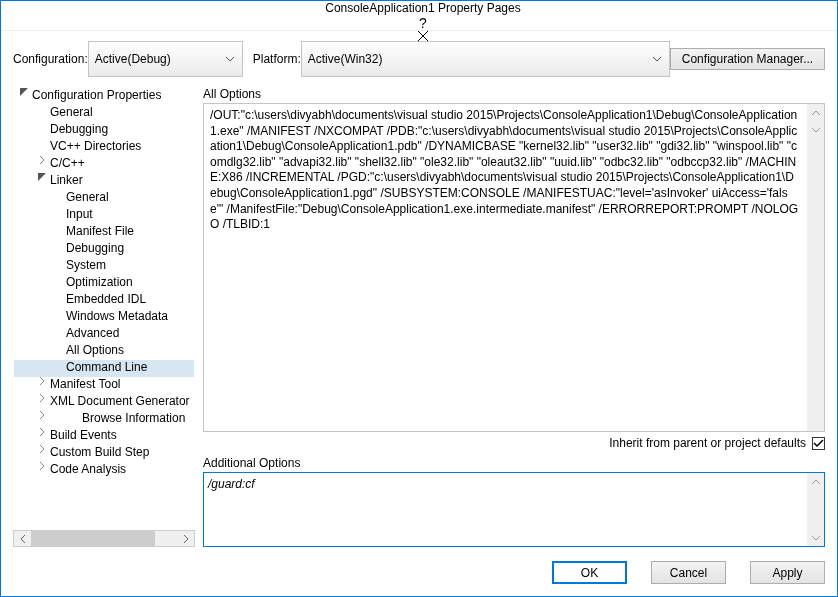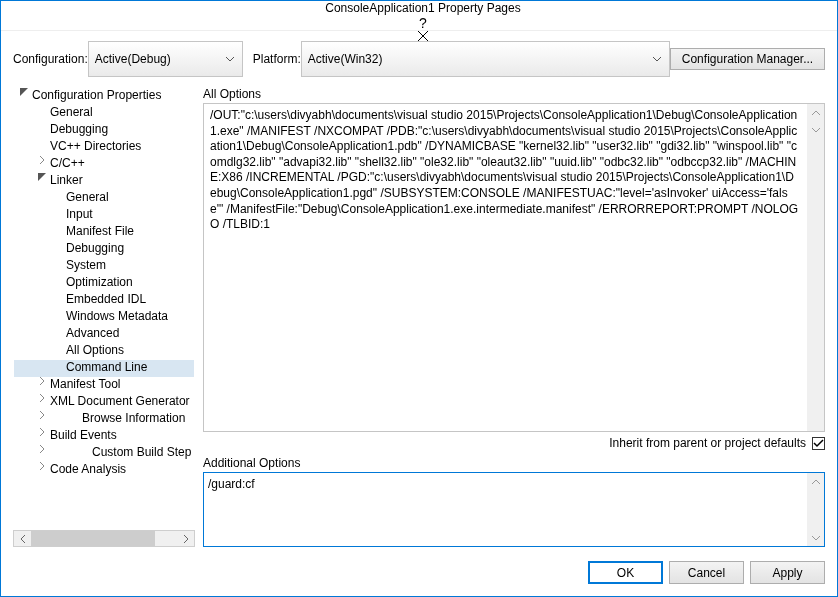--- a/index.html
+++ b/index.html
@@ -25,24 +25,24 @@
   .hscroll .arrow { width:17px; height:15px; display:flex; align-items:center; justify-content:center; background:#f0f0f0; }
   .hscroll .track { flex:1; height:15px; background:#f0f0f0; position:relative; }
   .hscroll .thumb { position:absolute; left:0; top:0; height:15px; width:85%; background:#cdcdcd; }
   .right { flex:1; display:flex; flex-direction:column; min-height:0; }
   .section-label { margin: 4px 0 2px 0; }
   .alloptions { flex:1; border:1px solid #c5c5c5; padding:4px 6px; overflow:hidden; line-height:1.3; color:#000; position:relative; min-height:0; }
   .alloptions .vscroll { position:absolute; right:0; top:0; width:17px; height:100%; background:#f0f0f0; }
   .inherit-row { display:flex; justify-content:flex-end; align-items:center; gap:6px; margin:4px 0 2px 0; }
   .checkbox { width:13px; height:13px; border:1px solid #333; display:flex; align-items:center; justify-content:center; }
   .checkbox svg { width:11px; height:11px; }
-  .addopts { height:75px; border:1px solid #0078d7; padding:2px 4px; position:relative; }
+  .addopts { height:75px; border:1px solid #0078d7; padding:2px 4px; position:relative;font-style:italic; }
   .addopts .cursor { display:inline-block; width:1px; height:13px; background:transparent; }
   .addopts .vscroll { position:absolute; right:0; top:0; width:17px; height:100%; background:#f0f0f0; display:flex; flex-direction:column; justify-content:space-between; align-items:center; }
-  .footer { display:flex; justify-content:flex-end; gap:6px; padding:8px 12px 12px 12px; }
+  .footer { display:flex; justify-content:flex-end; gap:24px; padding:8px 12px 12px 12px; }
   .footer .btn { width:75px; height:23px; }
   .footer .btn.default { border:1px solid #0078d7; background:#fff; outline:1px solid #0078d7; outline-offset:-2px; }
   .chev svg, .exp svg, .arrow svg { width:8px; height:8px; }
   .vscroll .arrow { width:17px; height:17px; display:flex; align-items:center; justify-content:center; }
   .opts-text { word-break: break-all; white-space: pre-wrap; padding-right:18px; }
 </style>
 </head>
 <body>
 
 <div class="window">
@@ -175,21 +175,21 @@
             <span>Browse Information</span>
           </div>
           <div class="tree-row" style="padding-left: 36px;">
             <span class="exp" style="margin-left:-14px">
               <svg viewBox="0 0 8 8">
                 <path d="M2 0 L6 4 L2 8" fill="none" stroke="#888" stroke-width="1"></path>
               </svg>
             </span>
             <span>Build Events</span>
           </div>
-          <div class="tree-row" style="padding-left: 36px; gap: 42px;">
+          <div class="tree-row" style="padding-left: 36px;">
             <span class="exp" style="margin-left:-14px">
               <svg viewBox="0 0 8 8">
                 <path d="M2 0 L6 4 L2 8" fill="none" stroke="#888" stroke-width="1"></path>
               </svg>
             </span>
             <span>Custom Build Step</span>
           </div>
           <div class="tree-row" style="padding-left: 36px;">
             <span class="exp" style="margin-left:-14px">
               <svg viewBox="0 0 8 8">

